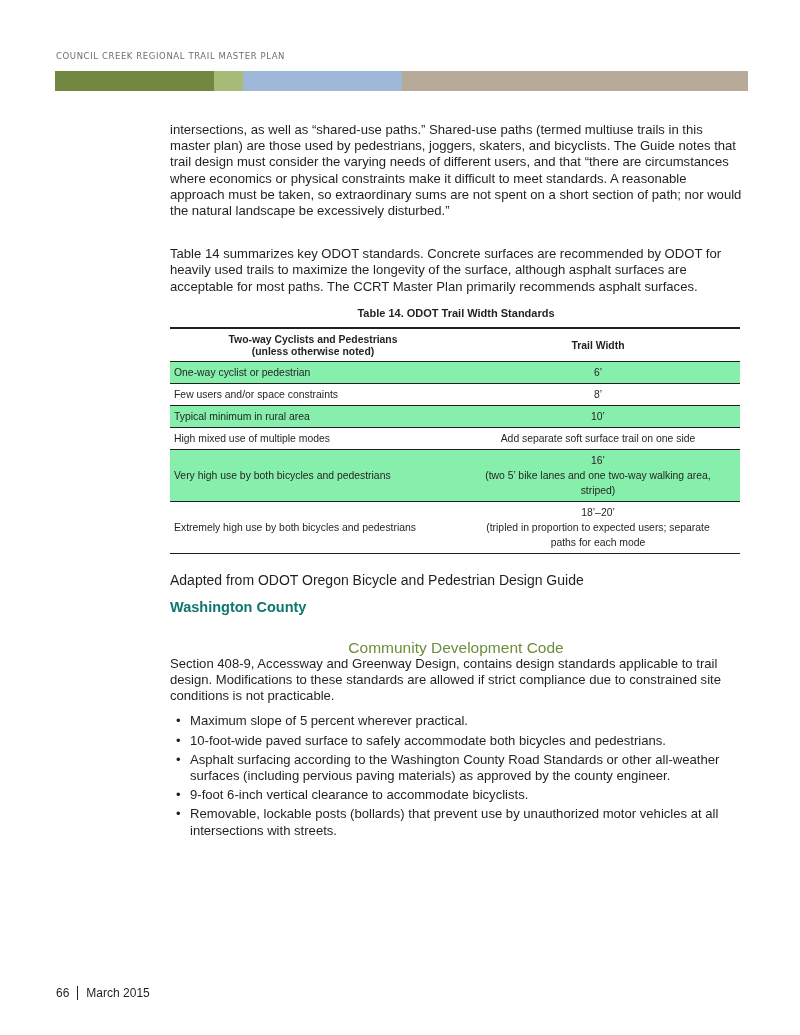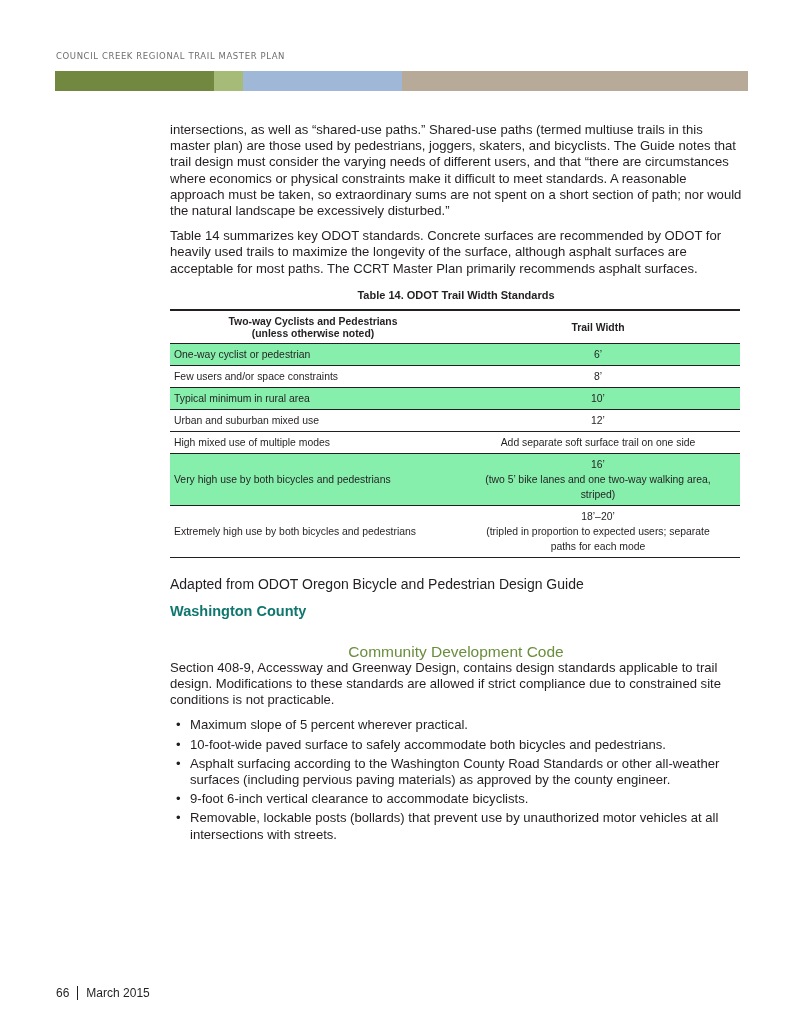--- a/index.html
+++ b/index.html
@@ -4,21 +4,21 @@
 <style>
   html, body { margin: 0; padding: 0; background: #ffffff; }
   body { width: 800px; height: 1035px; position: relative; overflow: hidden;
          font-family: "Liberation Sans", sans-serif; color: #231f20; }
   .running-head { position: absolute; left: 56px; top: 51px; font-size: 8.5px;
          letter-spacing: 0.6px; color: #6d6e70; font-family: "DejaVu Sans", sans-serif; }
   .color-bar { position: absolute; left: 55px; top: 71px; width: 693px; height: 20px; display: flex; }
   .color-bar span { display: block; height: 100%; }
   .content { position: absolute; left: 170px; top: 122px; width: 572px; }
   p.body { margin: 0; font-size: 13.1px; line-height: 16.2px; }
-  p.body + p.body { margin-top: 9px; }
+  p.body + p.body { margin-top: 27px; }
   .tbl-caption { text-align: center; font-weight: bold; font-size: 11px; margin: 12px 0 8px 0; }
   table { border-collapse: collapse; width: 570px; font-size: 10.4px; }
   table thead tr { border-top: 2.5px solid #231f20; }
   th { font-weight: bold; font-size: 10.4px; padding: 5px 4px 3px 4px; line-height: 12px; border-bottom: 1px solid #231f20; }
   td { padding: 3px 4px; line-height: 15px; border-bottom: 1px solid #231f20; vertical-align: middle; }
   td.c1 { text-align: left; width: 278px; }
   td.c2 { text-align: center; }
   tr.shade td { background: #86efac; }
   tbody tr:last-child td { border-bottom: 1px solid #231f20; }
   .source { font-size: 14px; margin-top: 18px; }
@@ -65,24 +65,20 @@
       </tr>
       <tr>
         <td class="c1">Few users and/or space constraints</td>
         <td class="c2">8’</td>
       </tr>
       <tr class="shade">
         <td class="c1">Typical minimum in rural area</td>
         <td class="c2">10’</td>
       </tr>
       <tr>
-        <td class="c1">Urban and suburban mixed use</td>
-        <td class="c2">12’</td>
-      </tr>
-      <tr>
         <td class="c1">High mixed use of multiple modes</td>
         <td class="c2">Add separate soft surface trail on one side</td>
       </tr>
       <tr class="shade">
         <td class="c1">Very high use by both bicycles and pedestrians</td>
         <td class="c2">
           <div>16’</div>
           <div>(two 5’ bike lanes and one two-way walking area,</div>
           <div>striped)</div>
         </td>

